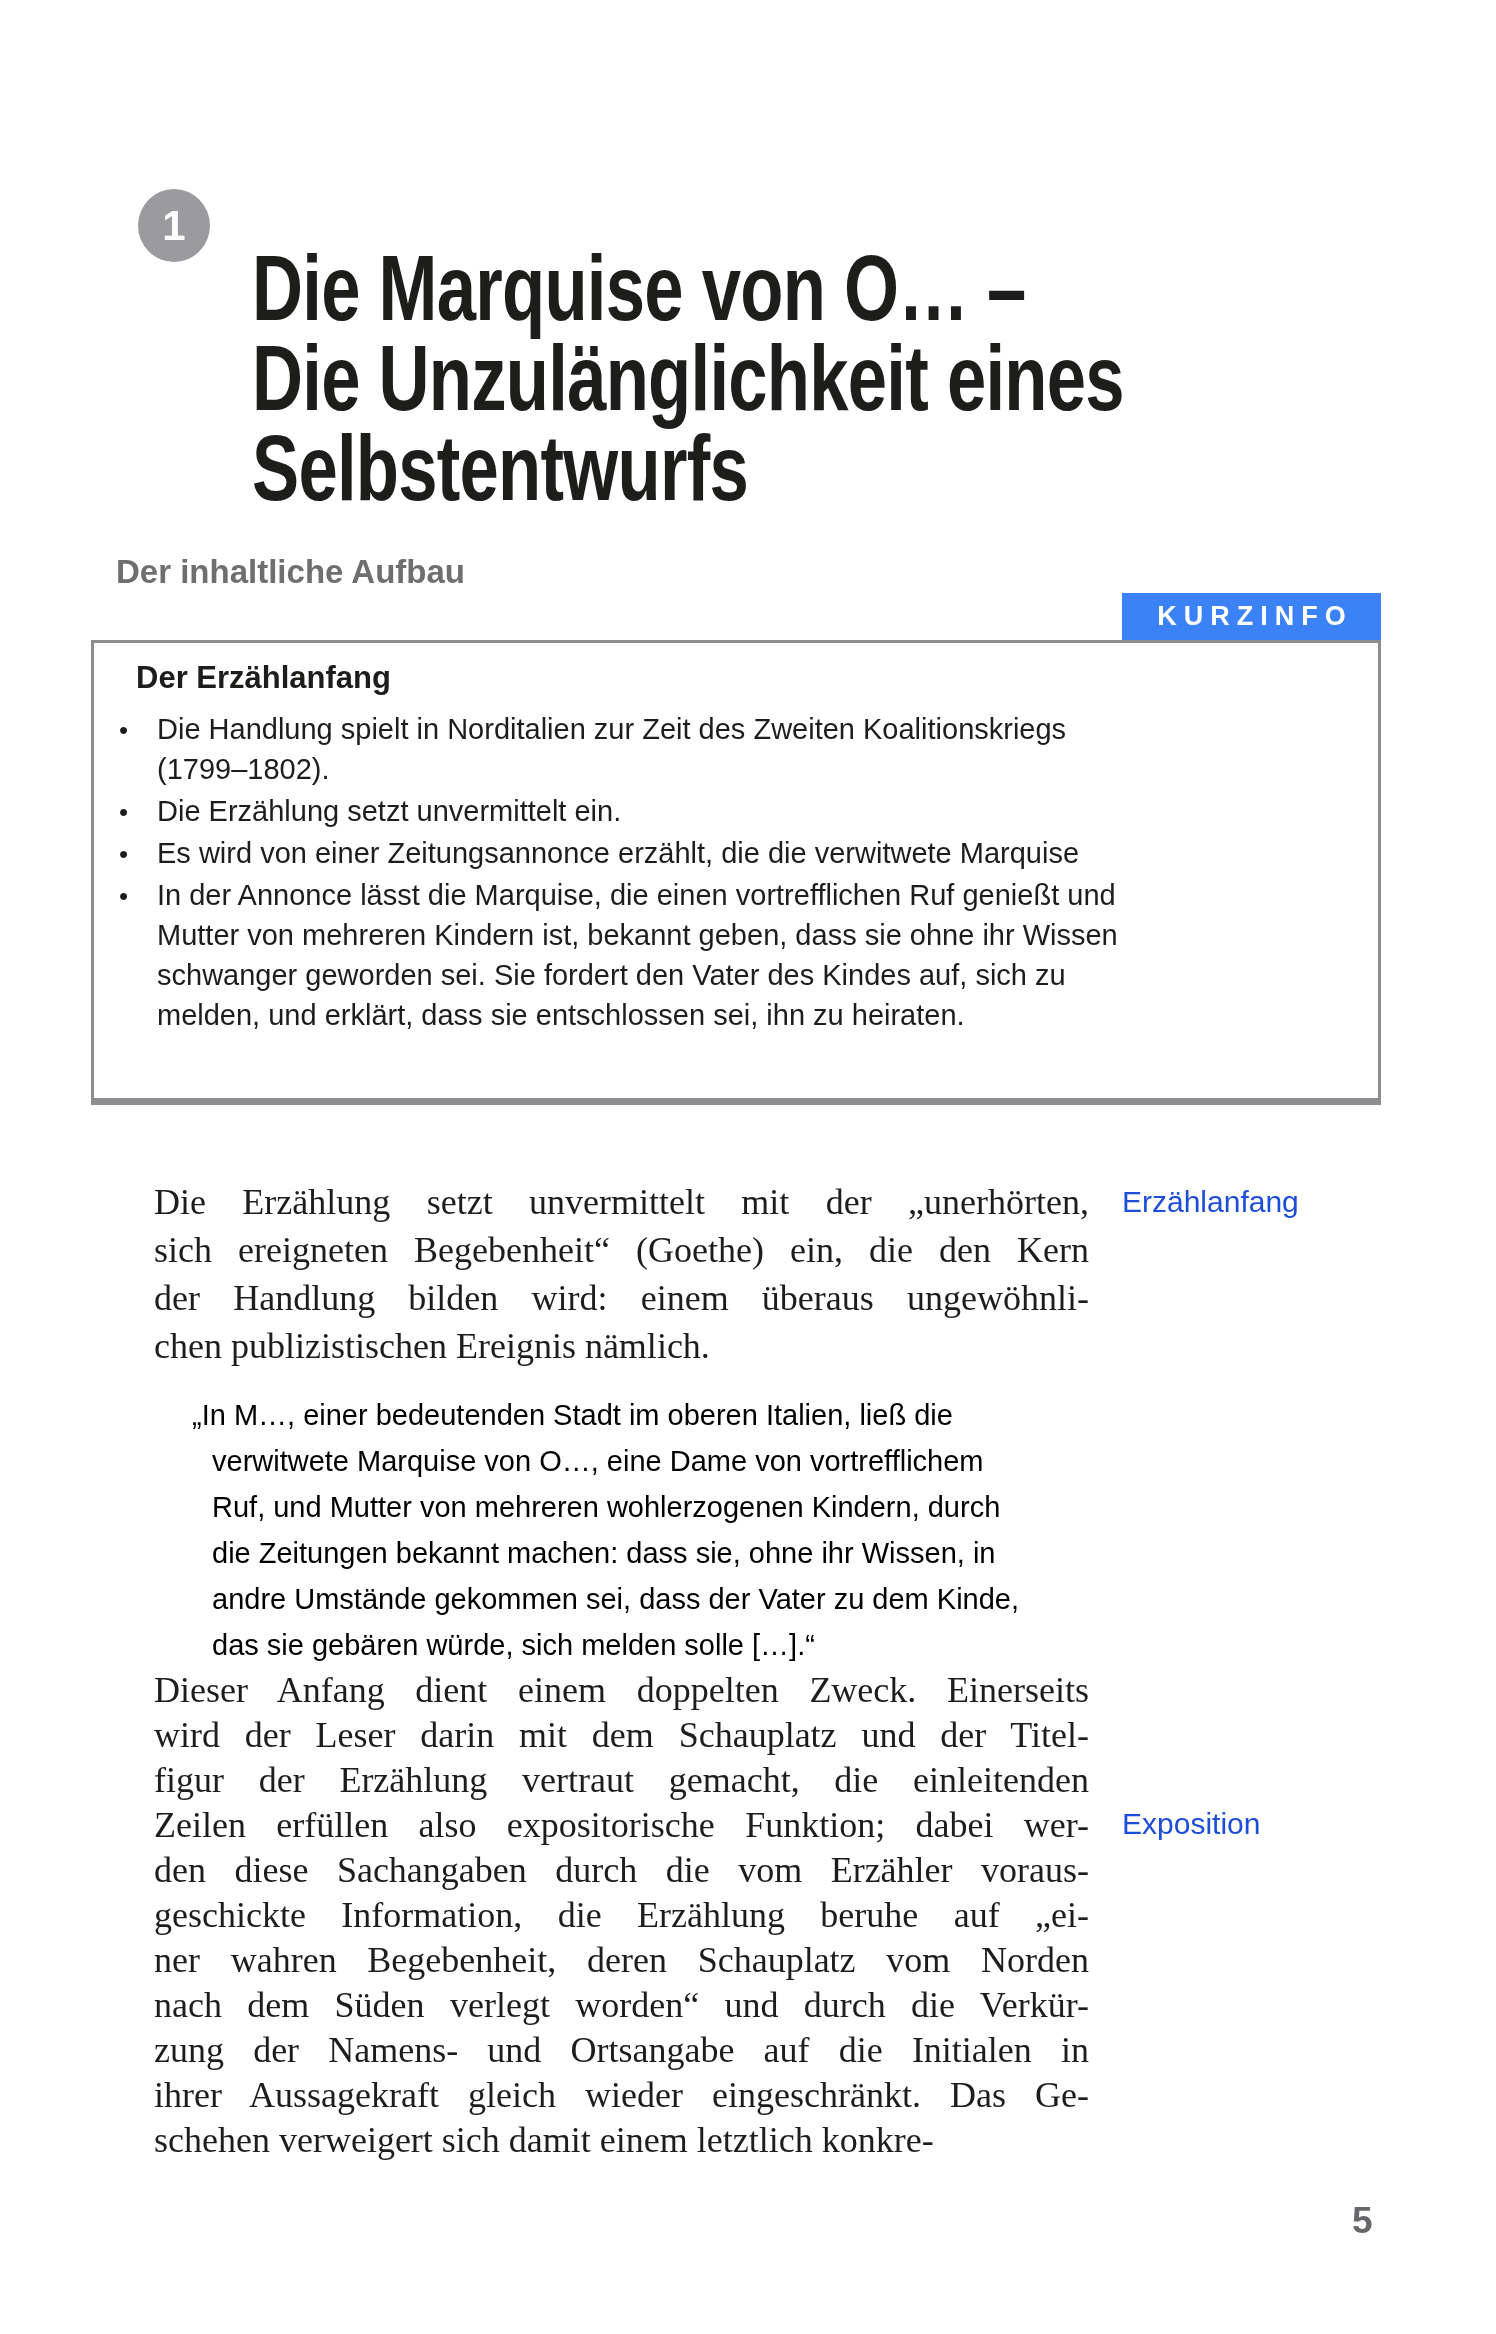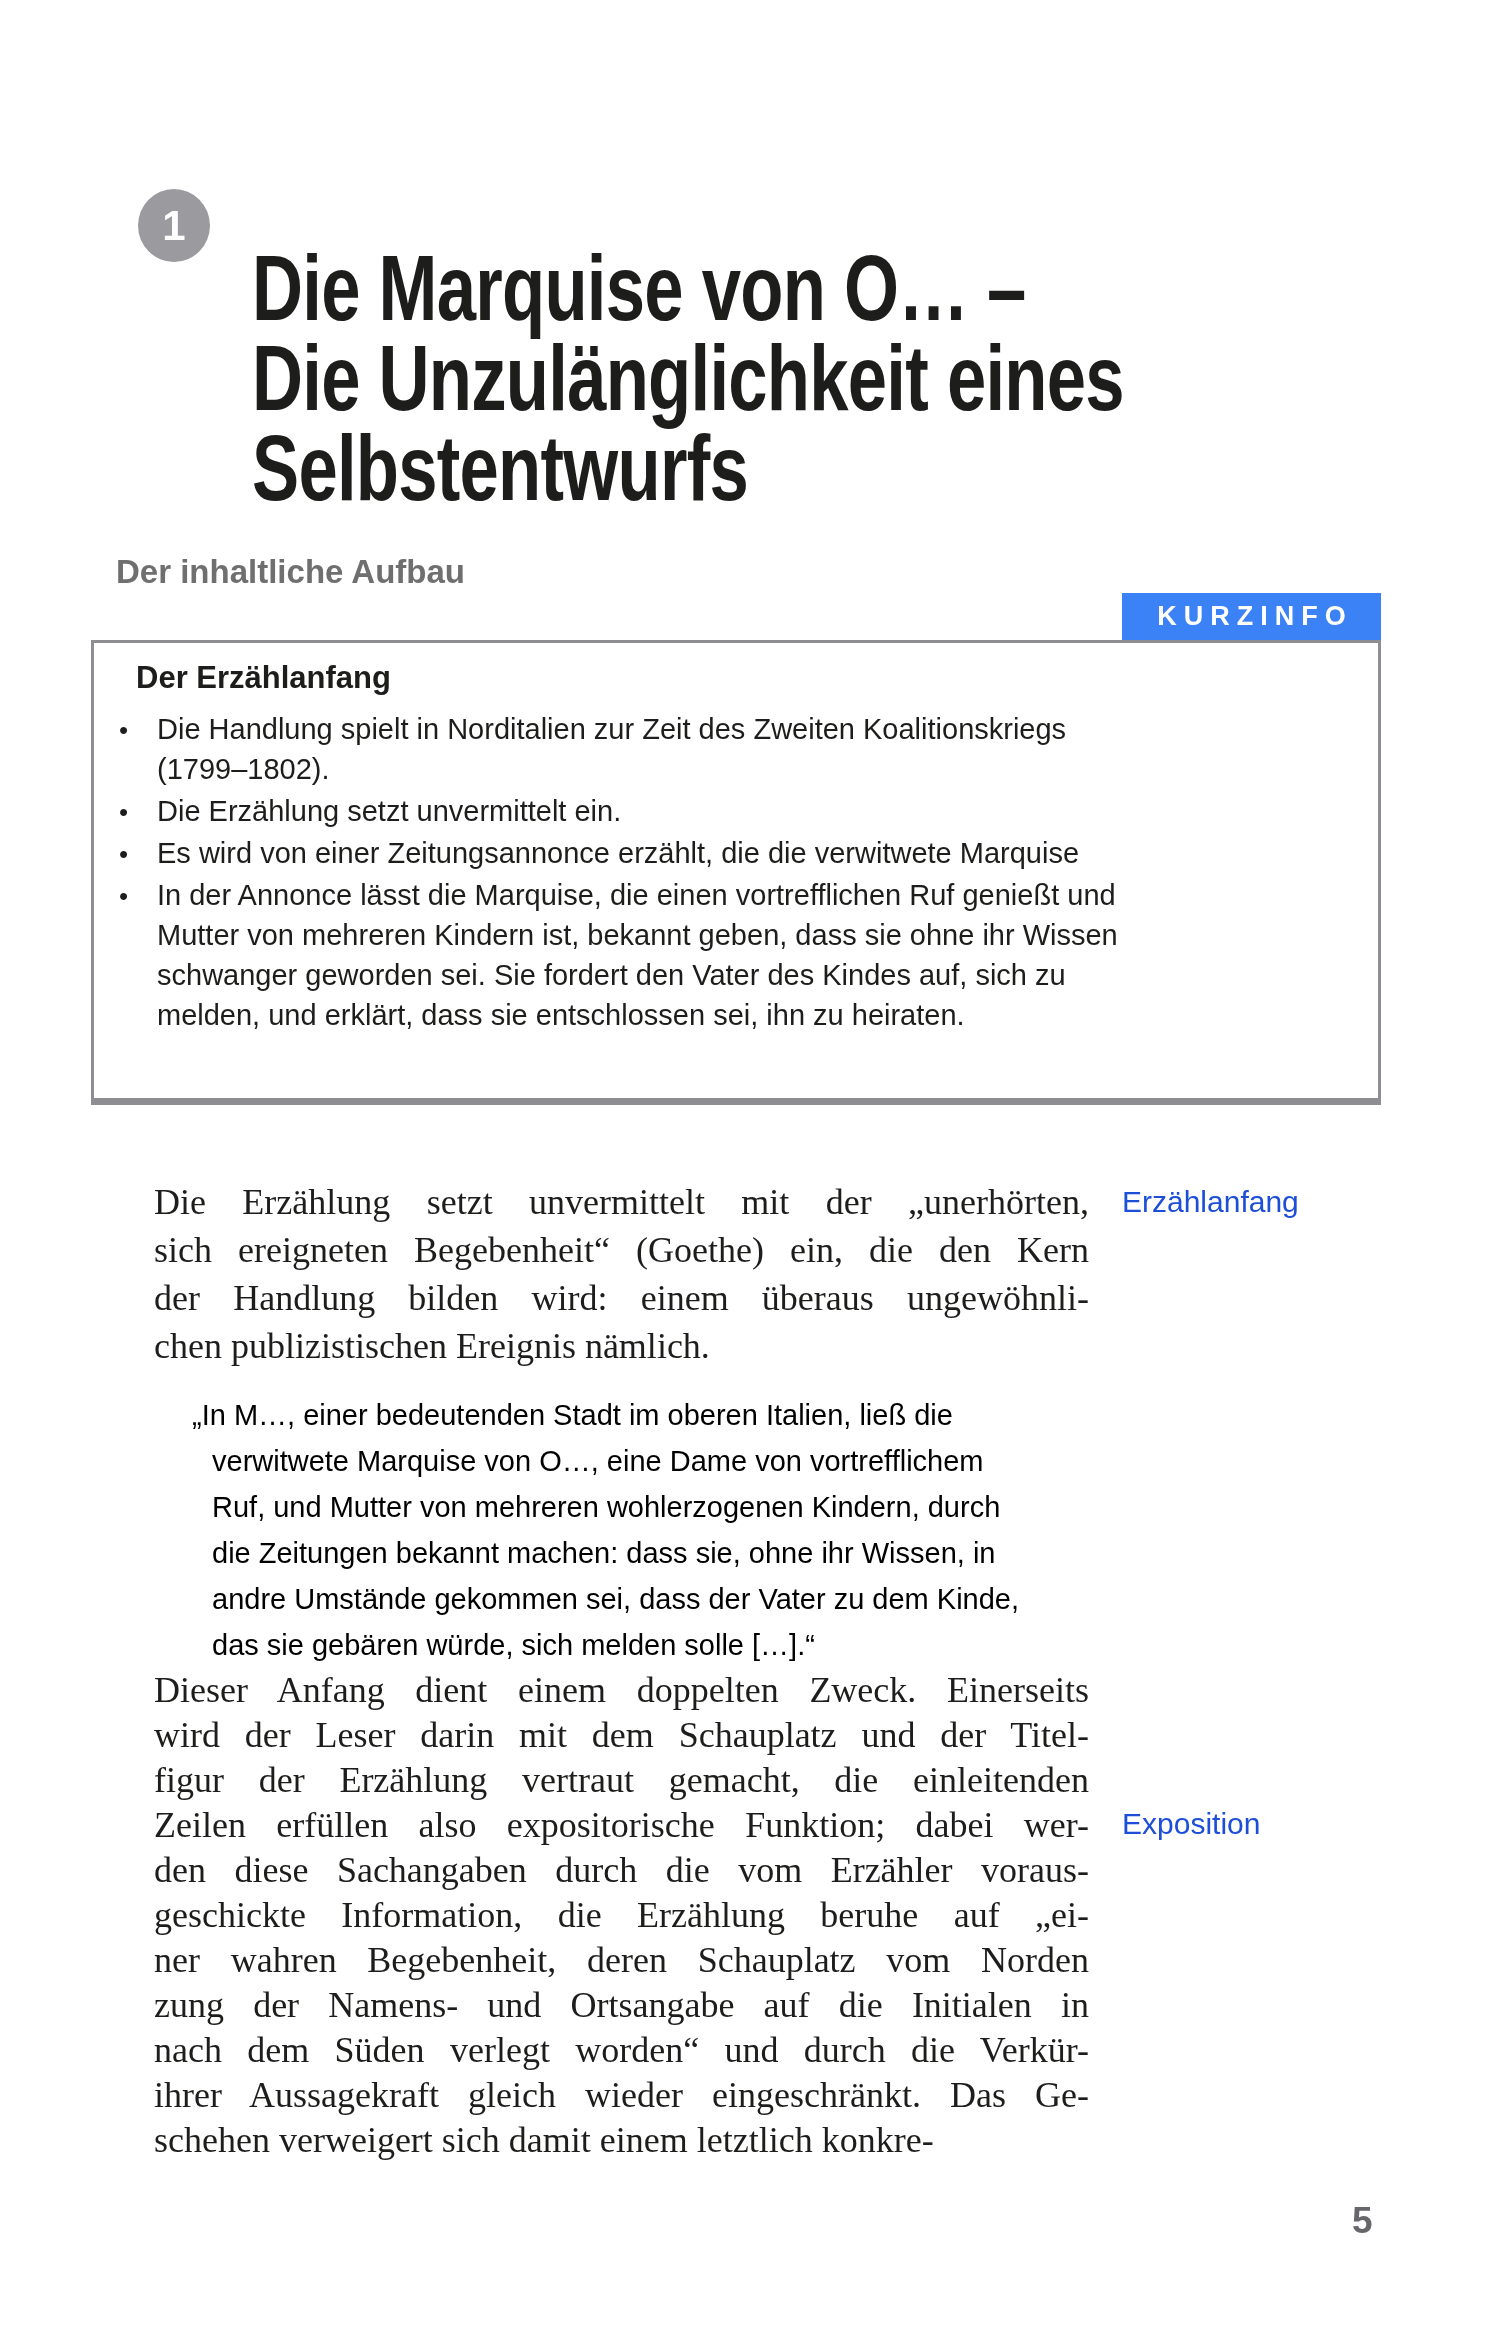--- a/index.html
+++ b/index.html
@@ -217,22 +217,22 @@
     </div>
 
   <div class="body-par par-2">
       <div class="tline">Dieser Anfang dient einem doppelten Zweck. Einerseits</div>
       <div class="tline">wird der Leser darin mit dem Schauplatz und der Titel-</div>
       <div class="tline">figur der Erzählung vertraut gemacht, die einleitenden</div>
       <div class="tline">Zeilen erfüllen also expositorische Funktion; dabei wer-</div>
       <div class="tline">den diese Sachangaben durch die vom Erzähler voraus-</div>
       <div class="tline">geschickte Information, die Erzählung beruhe auf „ei-</div>
       <div class="tline">ner wahren Begebenheit, deren Schauplatz vom Norden</div>
+      <div class="tline">nach dem Süden verlegt worden“ und durch die Verkür-</div>
       <div class="tline">zung der Namens- und Ortsangabe auf die Initialen in</div>
-      <div class="tline">nach dem Süden verlegt worden“ und durch die Verkür-</div>
       <div class="tline">ihrer Aussagekraft gleich wieder eingeschränkt. Das Ge-</div>
       <div class="tline">schehen verweigert sich damit einem letztlich konkre-</div>
     </div>
 
   <div class="margin-note margin-note-2">Exposition</div>
 
   <div class="page-number">5</div>
 
 </div>
 

